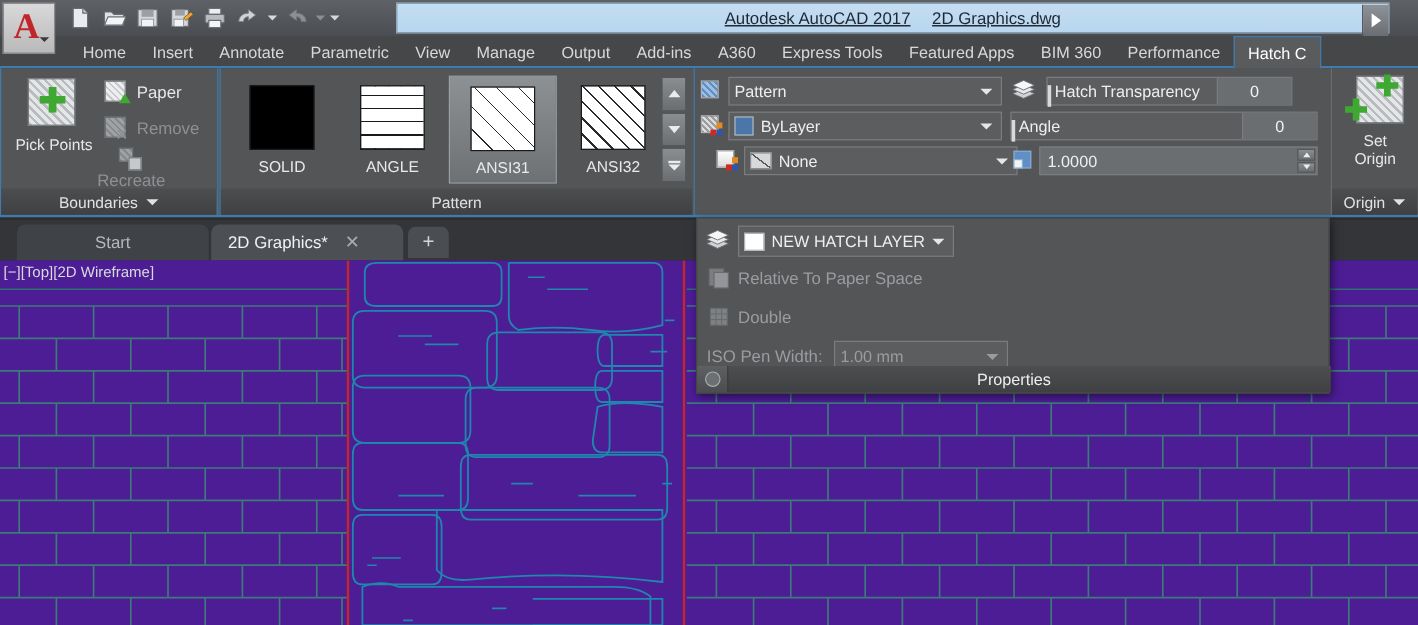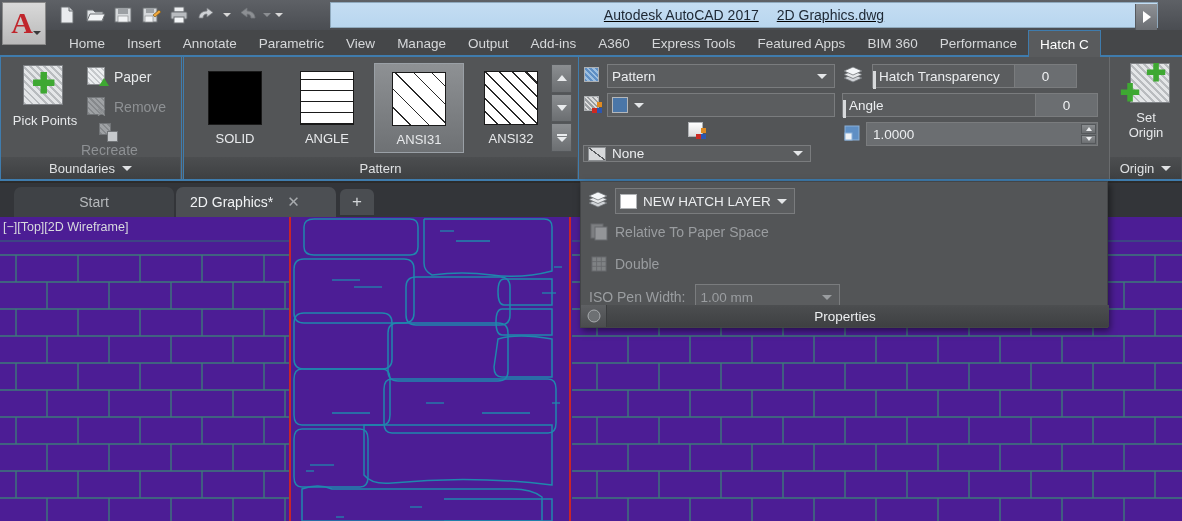--- a/index.html
+++ b/index.html
@@ -534,24 +534,25 @@
         </div>
         <div class="prow" style="left:3px; top:35px;">
           <div class="picon">
             <div class="pi-base pi-gray"></div>
             <div class="dot" style="left:14px;top:7px;background:#e08a20;"></div>
             <div class="dot" style="left:9px;top:13px;background:#cc2a22;"></div>
             <div class="dot" style="left:14px;top:13px;background:#2c56b0;"></div>
           </div>
           <div class="combo" style="width:228px;">
             <span class="swatch-blue"></span>
+            <span class="cv">ByLayer</span>
             <span class="ccaret"></span>
           </div>
         </div>
-        <div class="prow" style="left:3px; top:64px;flex-direction:column;">
+        <div class="prow" style="left:16px; top:64px;">
           <div class="picon">
             <div class="pi-base pi-white"></div>
             <div class="dot" style="left:14px;top:7px;background:#e08a20;"></div>
             <div class="dot" style="left:9px;top:13px;background:#cc2a22;"></div>
             <div class="dot" style="left:14px;top:13px;background:#2c56b0;"></div>
           </div>
           <div class="combo" style="width:228px;">
             <span class="swatch-none"></span>
             <span class="cv">None</span>
             <span class="ccaret"></span>

